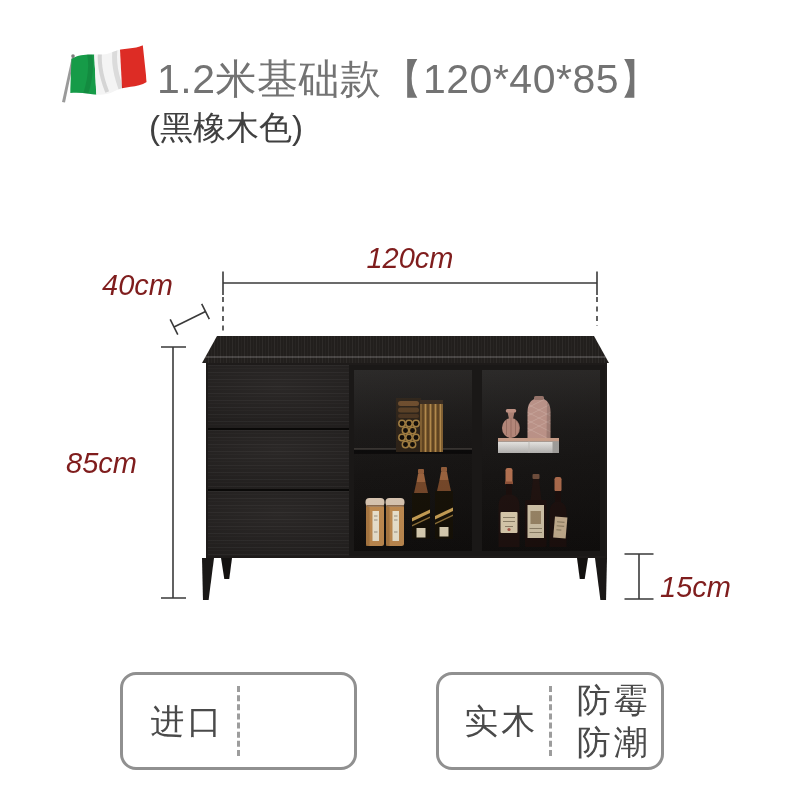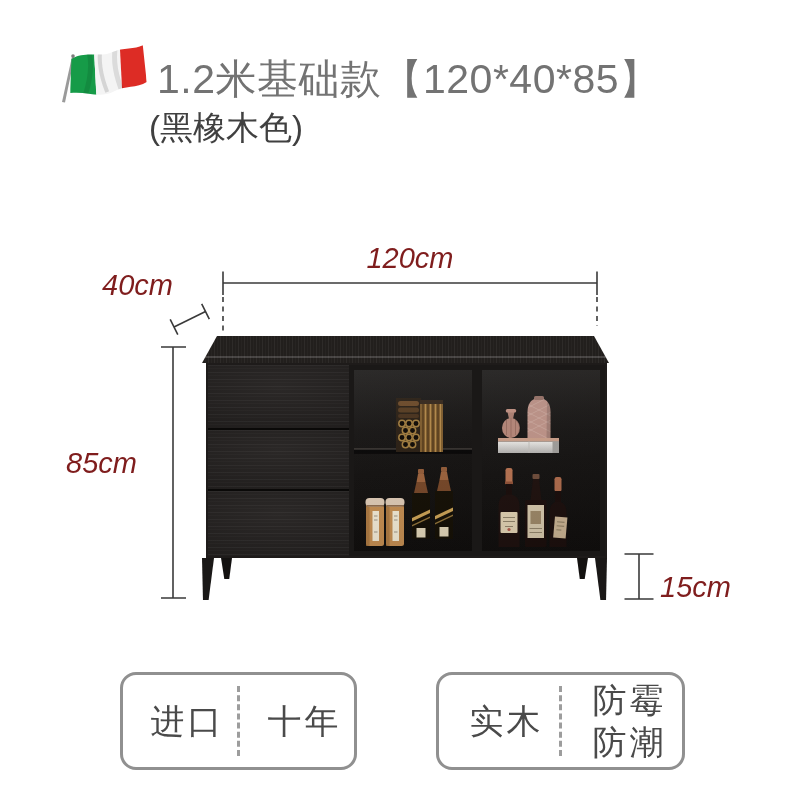--- a/index.html
+++ b/index.html
@@ -51,21 +51,21 @@
   .leg-fl{left:202px;top:558px;width:12px;height:42px;clip-path:polygon(0 0,100% 0,55% 100%,8% 100%);}
   .leg-bl{left:221px;top:558px;width:11px;height:21px;background:#131110;
           clip-path:polygon(0 0,100% 0,75% 100%,30% 100%);}
   .leg-fr{left:595px;top:558px;width:12px;height:42px;clip-path:polygon(0 0,100% 0,92% 100%,45% 100%);}
   .leg-br{left:577px;top:558px;width:11px;height:21px;background:#131110;
           clip-path:polygon(0 0,100% 0,70% 100%,25% 100%);}
 
   
   .badge{position:absolute;top:672px;height:98px;box-sizing:border-box;
     border:3px solid #909090;border-radius:16px;display:flex;align-items:stretch;background:#fff;}
-  .badge-1{left:120px;width:237px;} .badge-2{left:436px;width:249px;}
+  .badge-1{left:120px;width:237px;} .badge-2{left:436px;width:228px;}
   .cell{flex:1;display:flex;flex-direction:column;align-items:center;justify-content:center;
     font-size:34px;line-height:42px;color:#4a4a4a;font-weight:500;letter-spacing:3px;padding-left:12px;}
   .cell span{display:block;text-indent:3px;}
   .divider{width:0;border-left:3px dashed #9d9d9d;margin:11px 0;}
 </style>
 </head>
 <body>
 
 <div id="canvas">
 
@@ -259,21 +259,20 @@
     <div class="leg leg-fr"></div>
     <div class="leg leg-br"></div>
   </div>
 
   <div class="badge badge-1">
     <div class="cell">
       <span>进口</span>
     </div>
     <div class="divider"></div>
     <div class="cell">
-      <span>十年</span>
     </div>
   </div>
   <div class="badge badge-2">
     <div class="cell">
       <span>实木</span>
     </div>
     <div class="divider"></div>
     <div class="cell">
       <span>防霉</span>
       <span>防潮</span>

